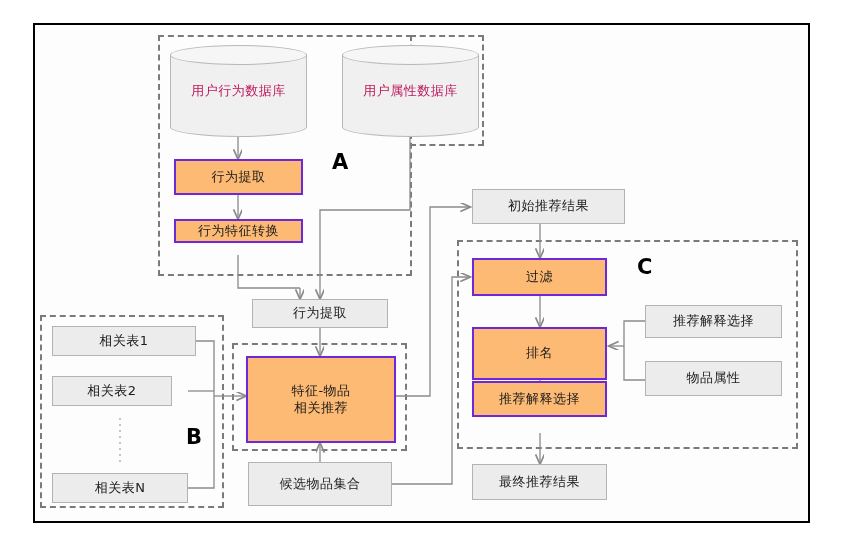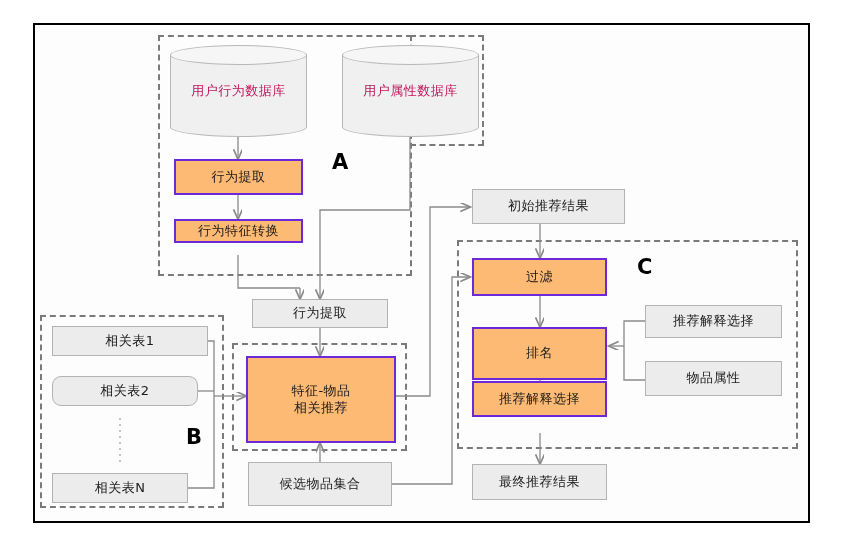--- a/index.html
+++ b/index.html
@@ -99,24 +99,24 @@
     <span class="lbl">行为提取</span>
   </div>
   <div class="node box-dark" style="left:174px;top:219px;width:129px;height:24px;">
     <span class="lbl">行为特征转换</span>
   </div>
 
   <div class="node box-light" style="left:252px;top:299px;width:136px;height:29px;">
     <span class="lbl">行为提取</span>
   </div>
 
-  <div class="node box-light" style="left:52px;top:326px;width:156px;height:30px;">
+  <div class="node box-light" style="left:52px;top:326px;width:144px;height:30px;">
     <span class="lbl">相关表1</span>
   </div>
-  <div class="node box-light" style="left:52px;top:376px;width:146px;height:30px;border-radius:9px;">
+  <div class="node box-light" style="left:52px;top:376px;width:120px;height:30px;">
     <span class="lbl">相关表2</span>
   </div>
   <div class="vdots" style="left:119px;top:418px;width:2px;height:44px;">
     <i></i>
       <i></i>
       <i></i>
       <i></i>
       <i></i>
       <i></i>
       <i></i>

